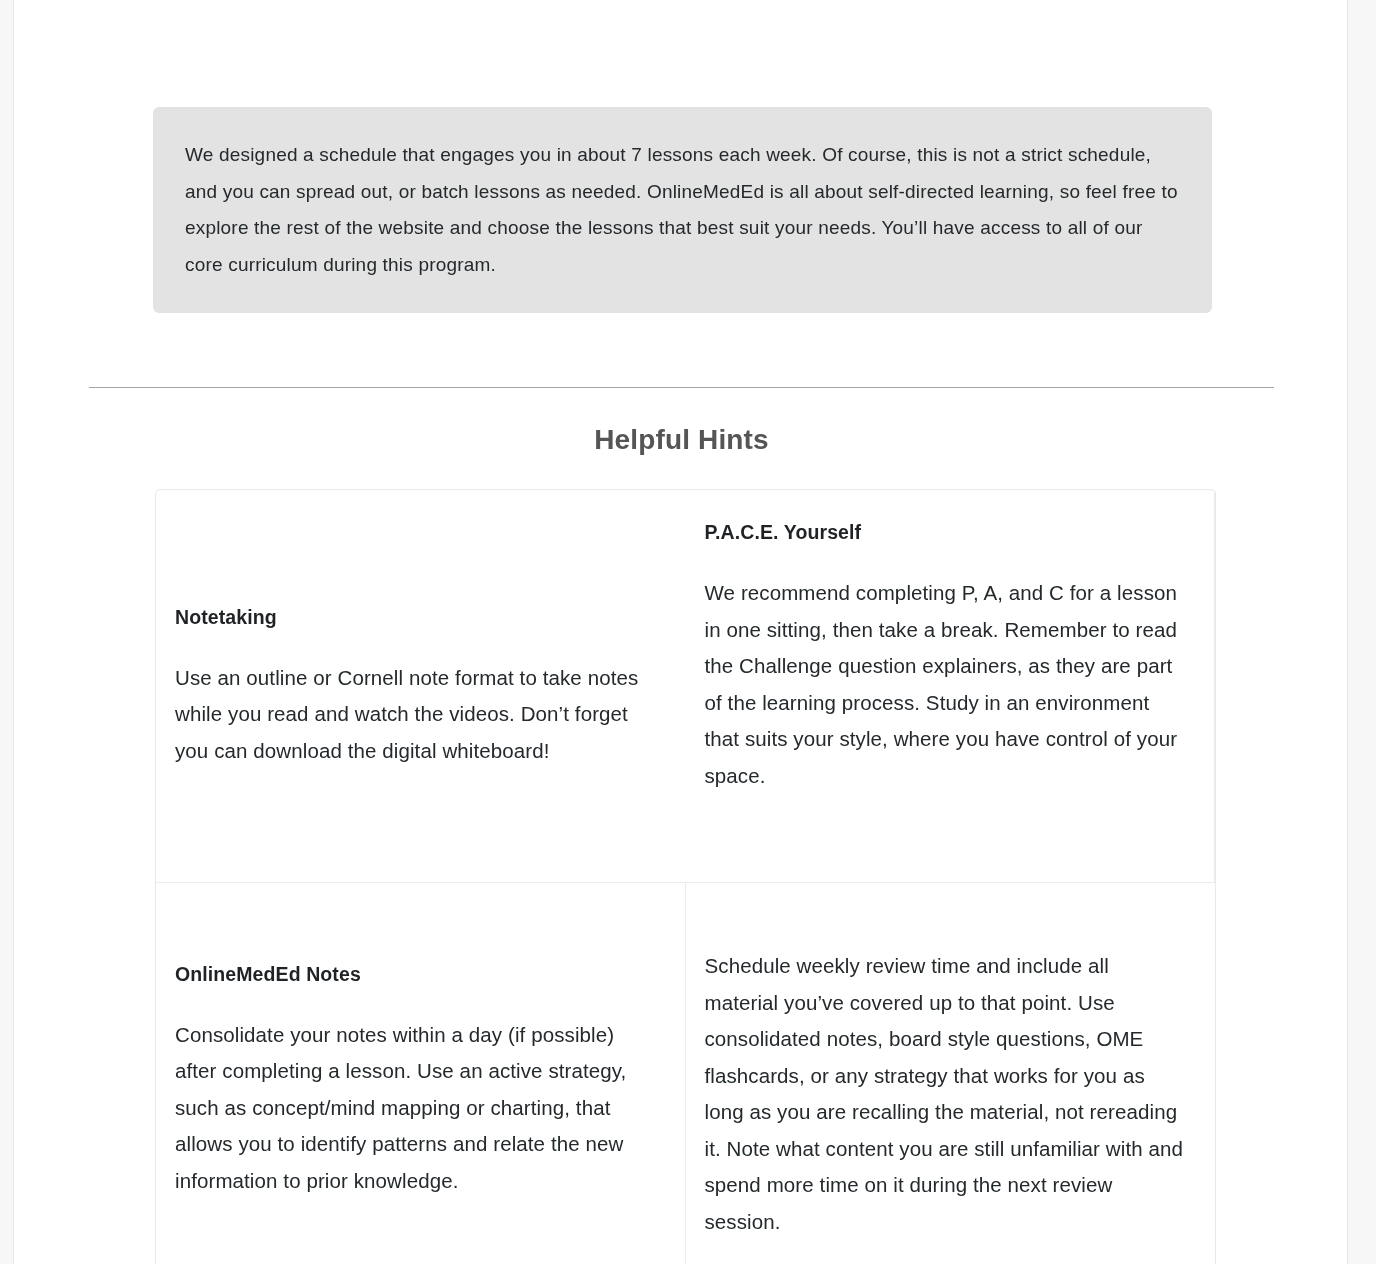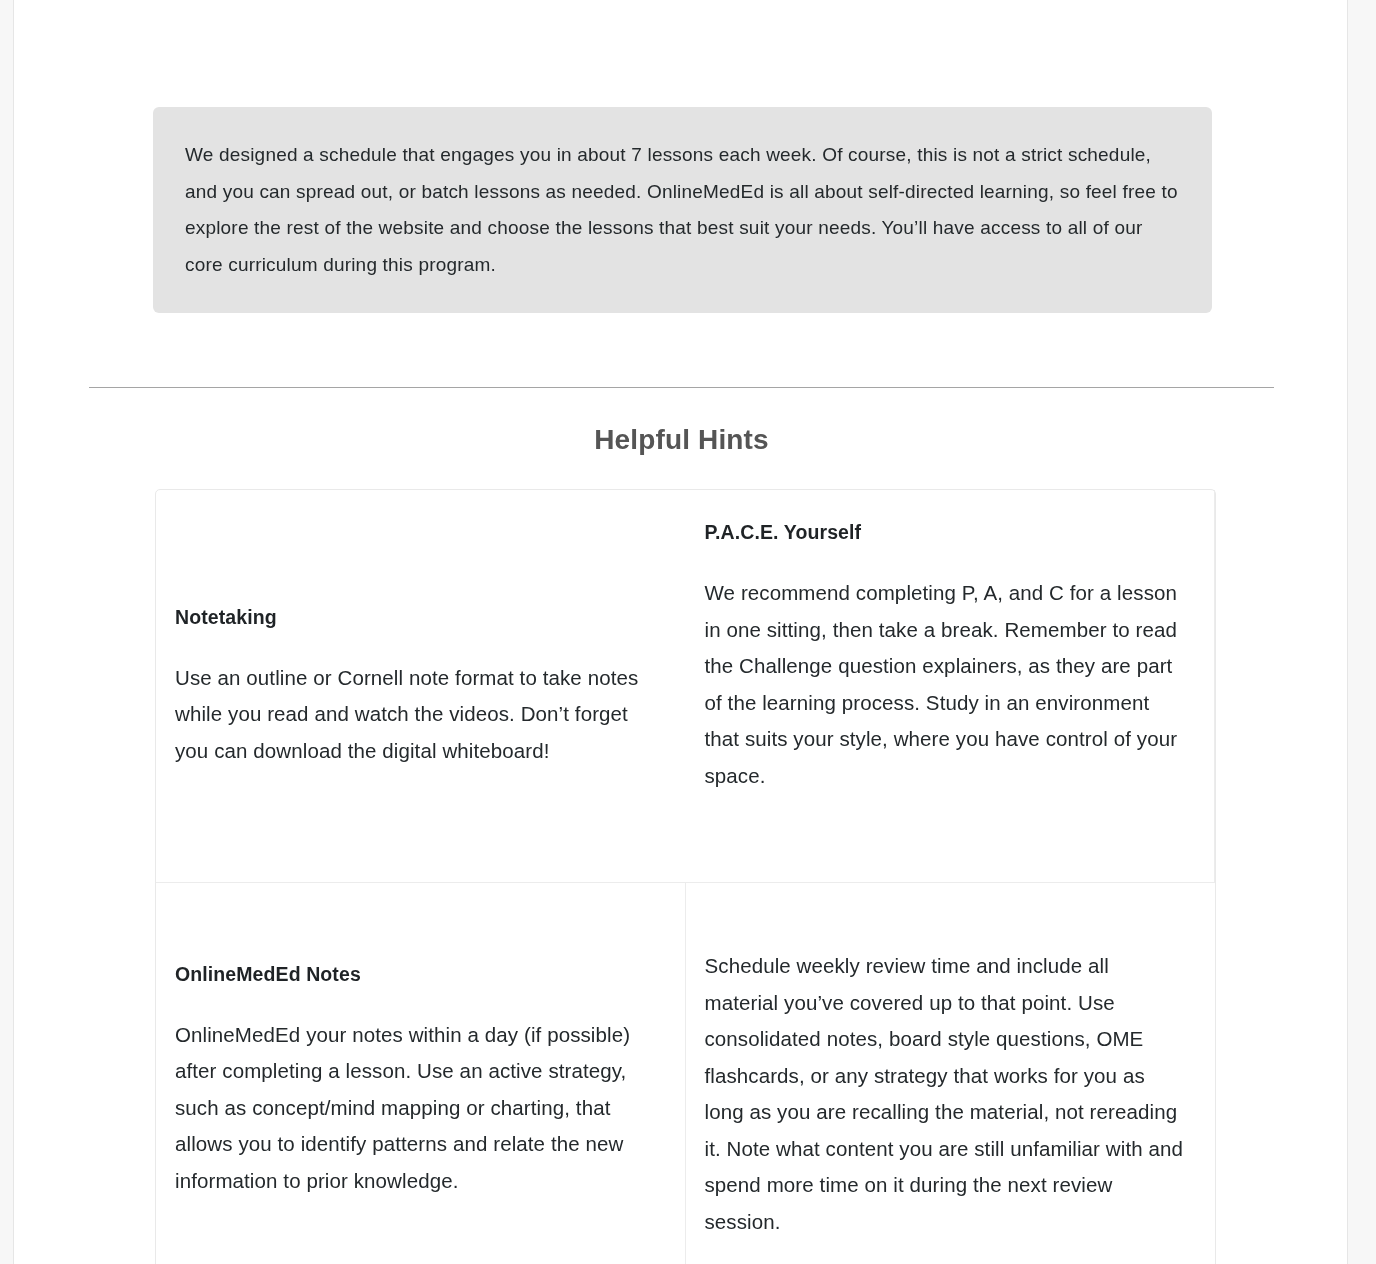--- a/index.html
+++ b/index.html
@@ -152,21 +152,21 @@
         <p class="hint-body">Use an outline or Cornell note format to take notes while you read and watch the videos. Don’t forget you can download the digital whiteboard!</p>
       </div>
 
       <div class="hint-cell v-top narrow-body">
         <h3 class="hint-title">P.A.C.E. Yourself</h3>
         <p class="hint-body">We recommend completing P, A, and C for a lesson in one sitting, then take a break. Remember to read the Challenge question explainers, as they are part of the learning process. Study in an environment that suits your style, where you have control of your space.</p>
       </div>
 
       <div class="hint-cell row-last narrow-body">
         <h3 class="hint-title">OnlineMedEd Notes</h3>
-        <p class="hint-body">OnlineMedEd your notes within a day (if possible) after completing a lesson. Use an active strategy, such as concept/mind mapping or charting, that allows you to identify patterns and relate the new information to prior knowledge.</p>
+        <p class="hint-body">Consolidate your notes within a day (if possible) after completing a lesson. Use an active strategy, such as concept/mind mapping or charting, that allows you to identify patterns and relate the new information to prior knowledge.</p>
       </div>
 
       <div class="hint-cell col-last row-last right-body">
         <p class="hint-body">Schedule weekly review time and include all material you’ve covered up to that point. Use consolidated notes, board style questions, OME flashcards, or any strategy that works for you as long as you are recalling the material, not rereading it. Note what content you are still unfamiliar with and spend more time on it during the next review session.</p>
       </div>
 
     </div>
   </div>
 </div>
 

